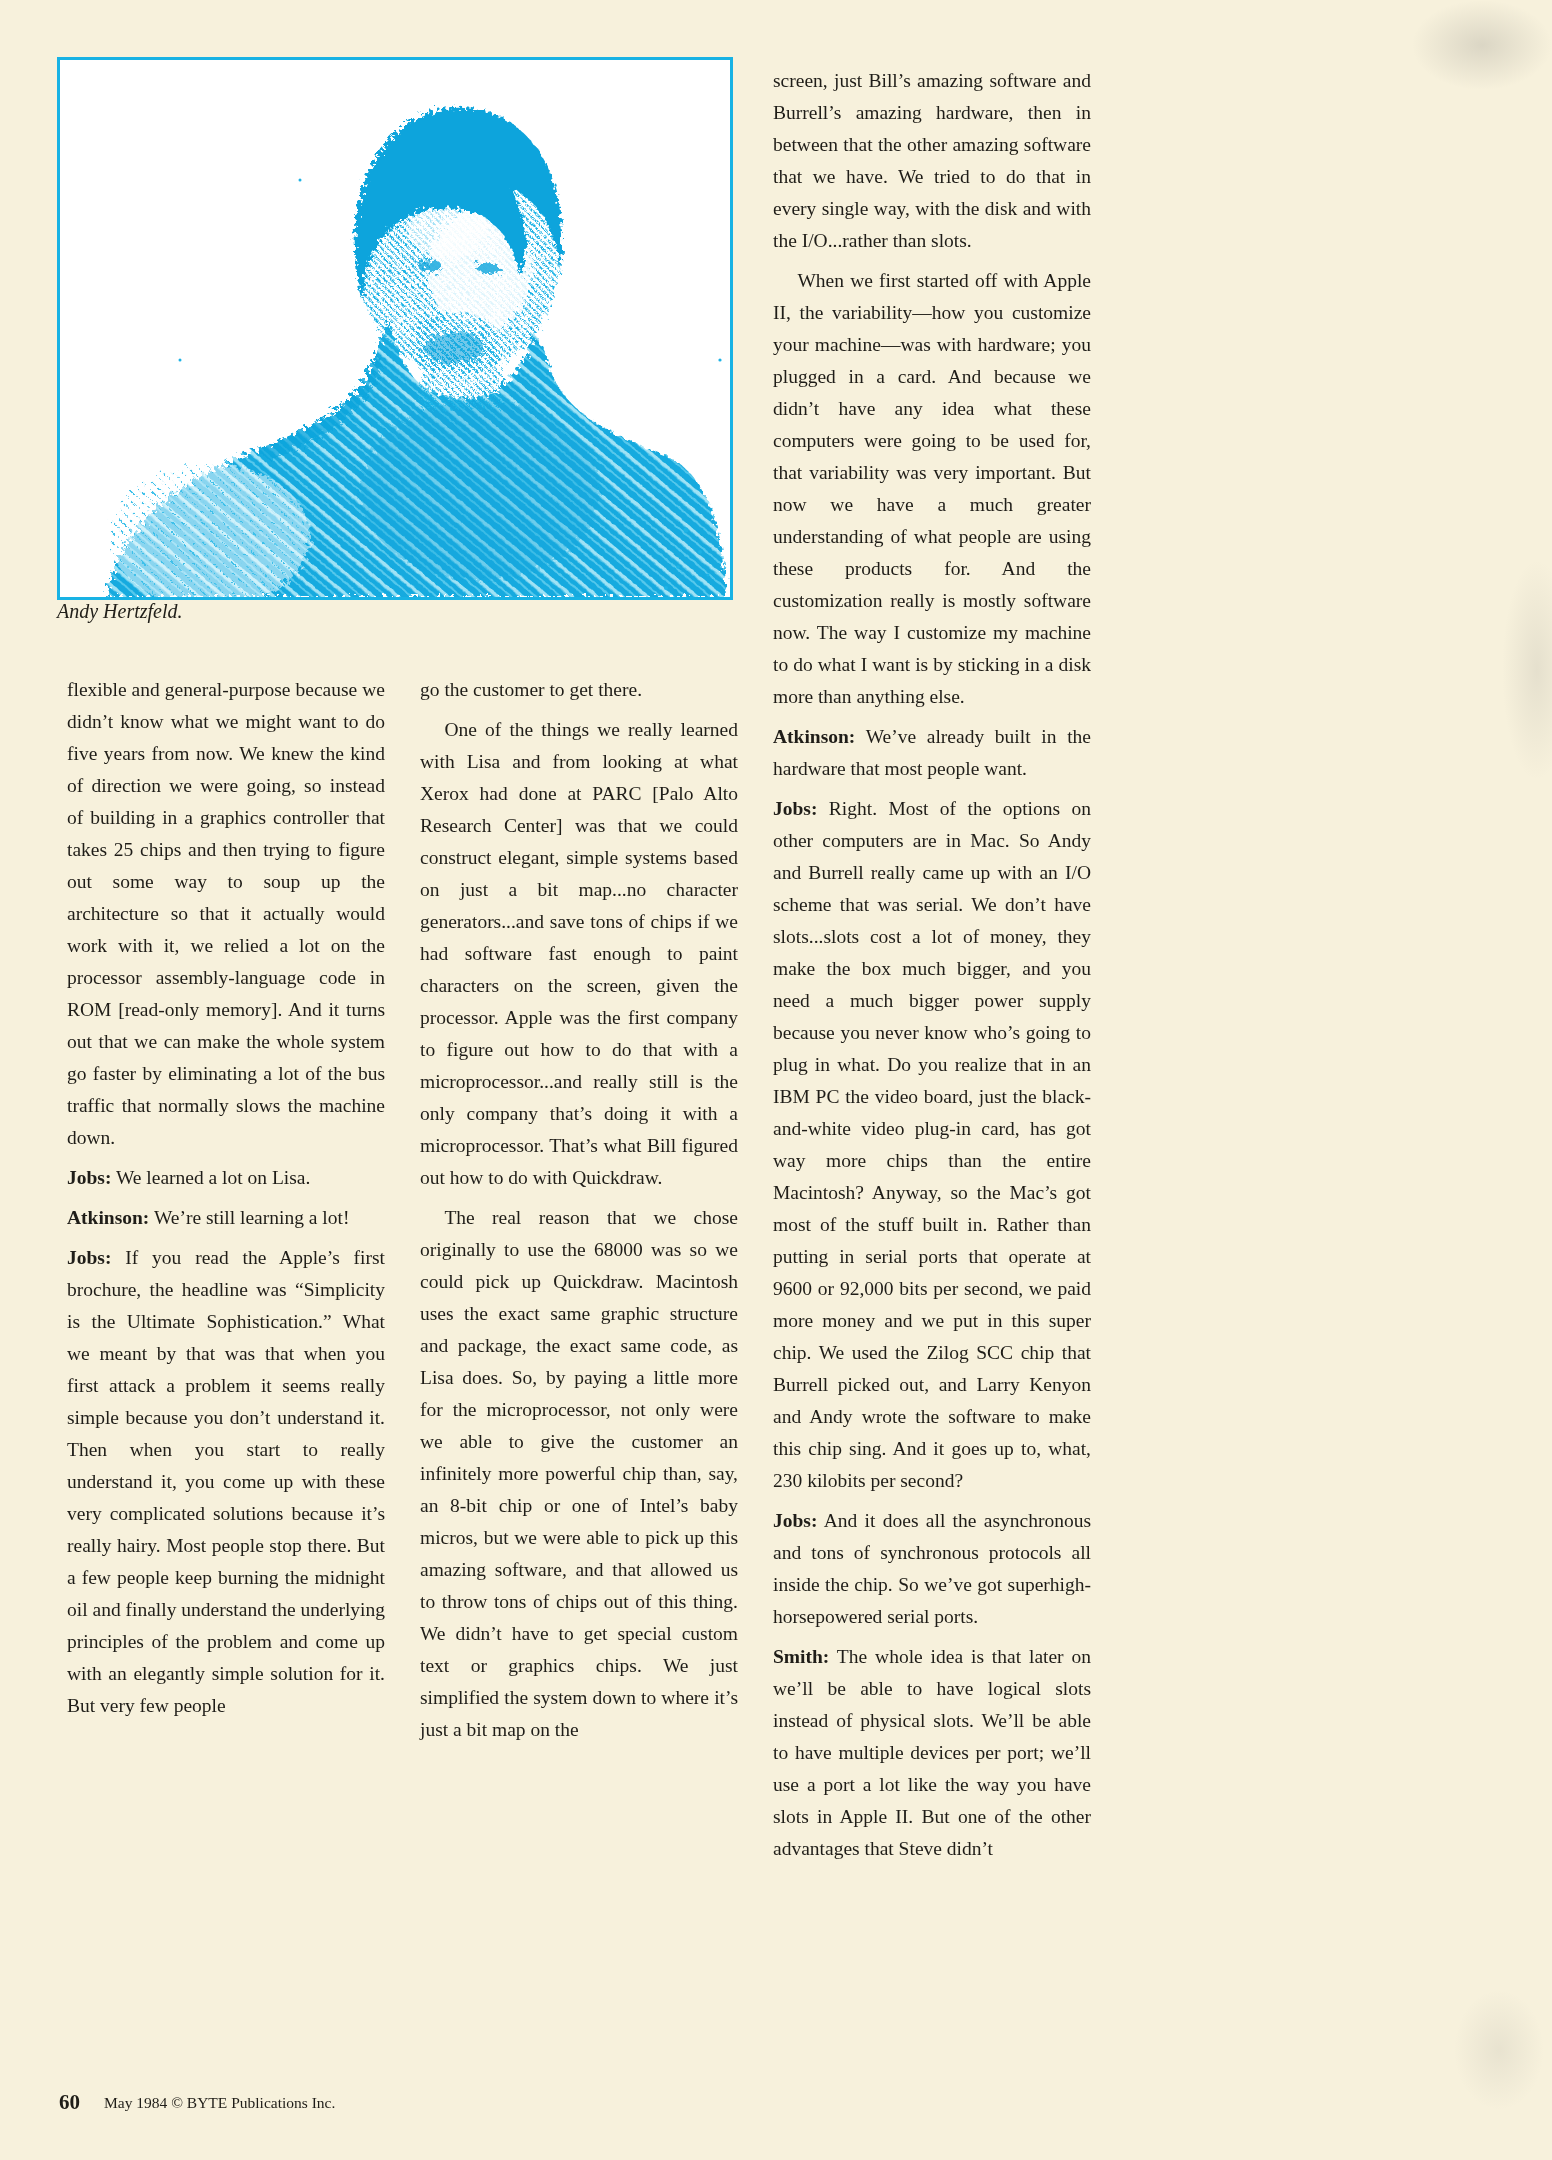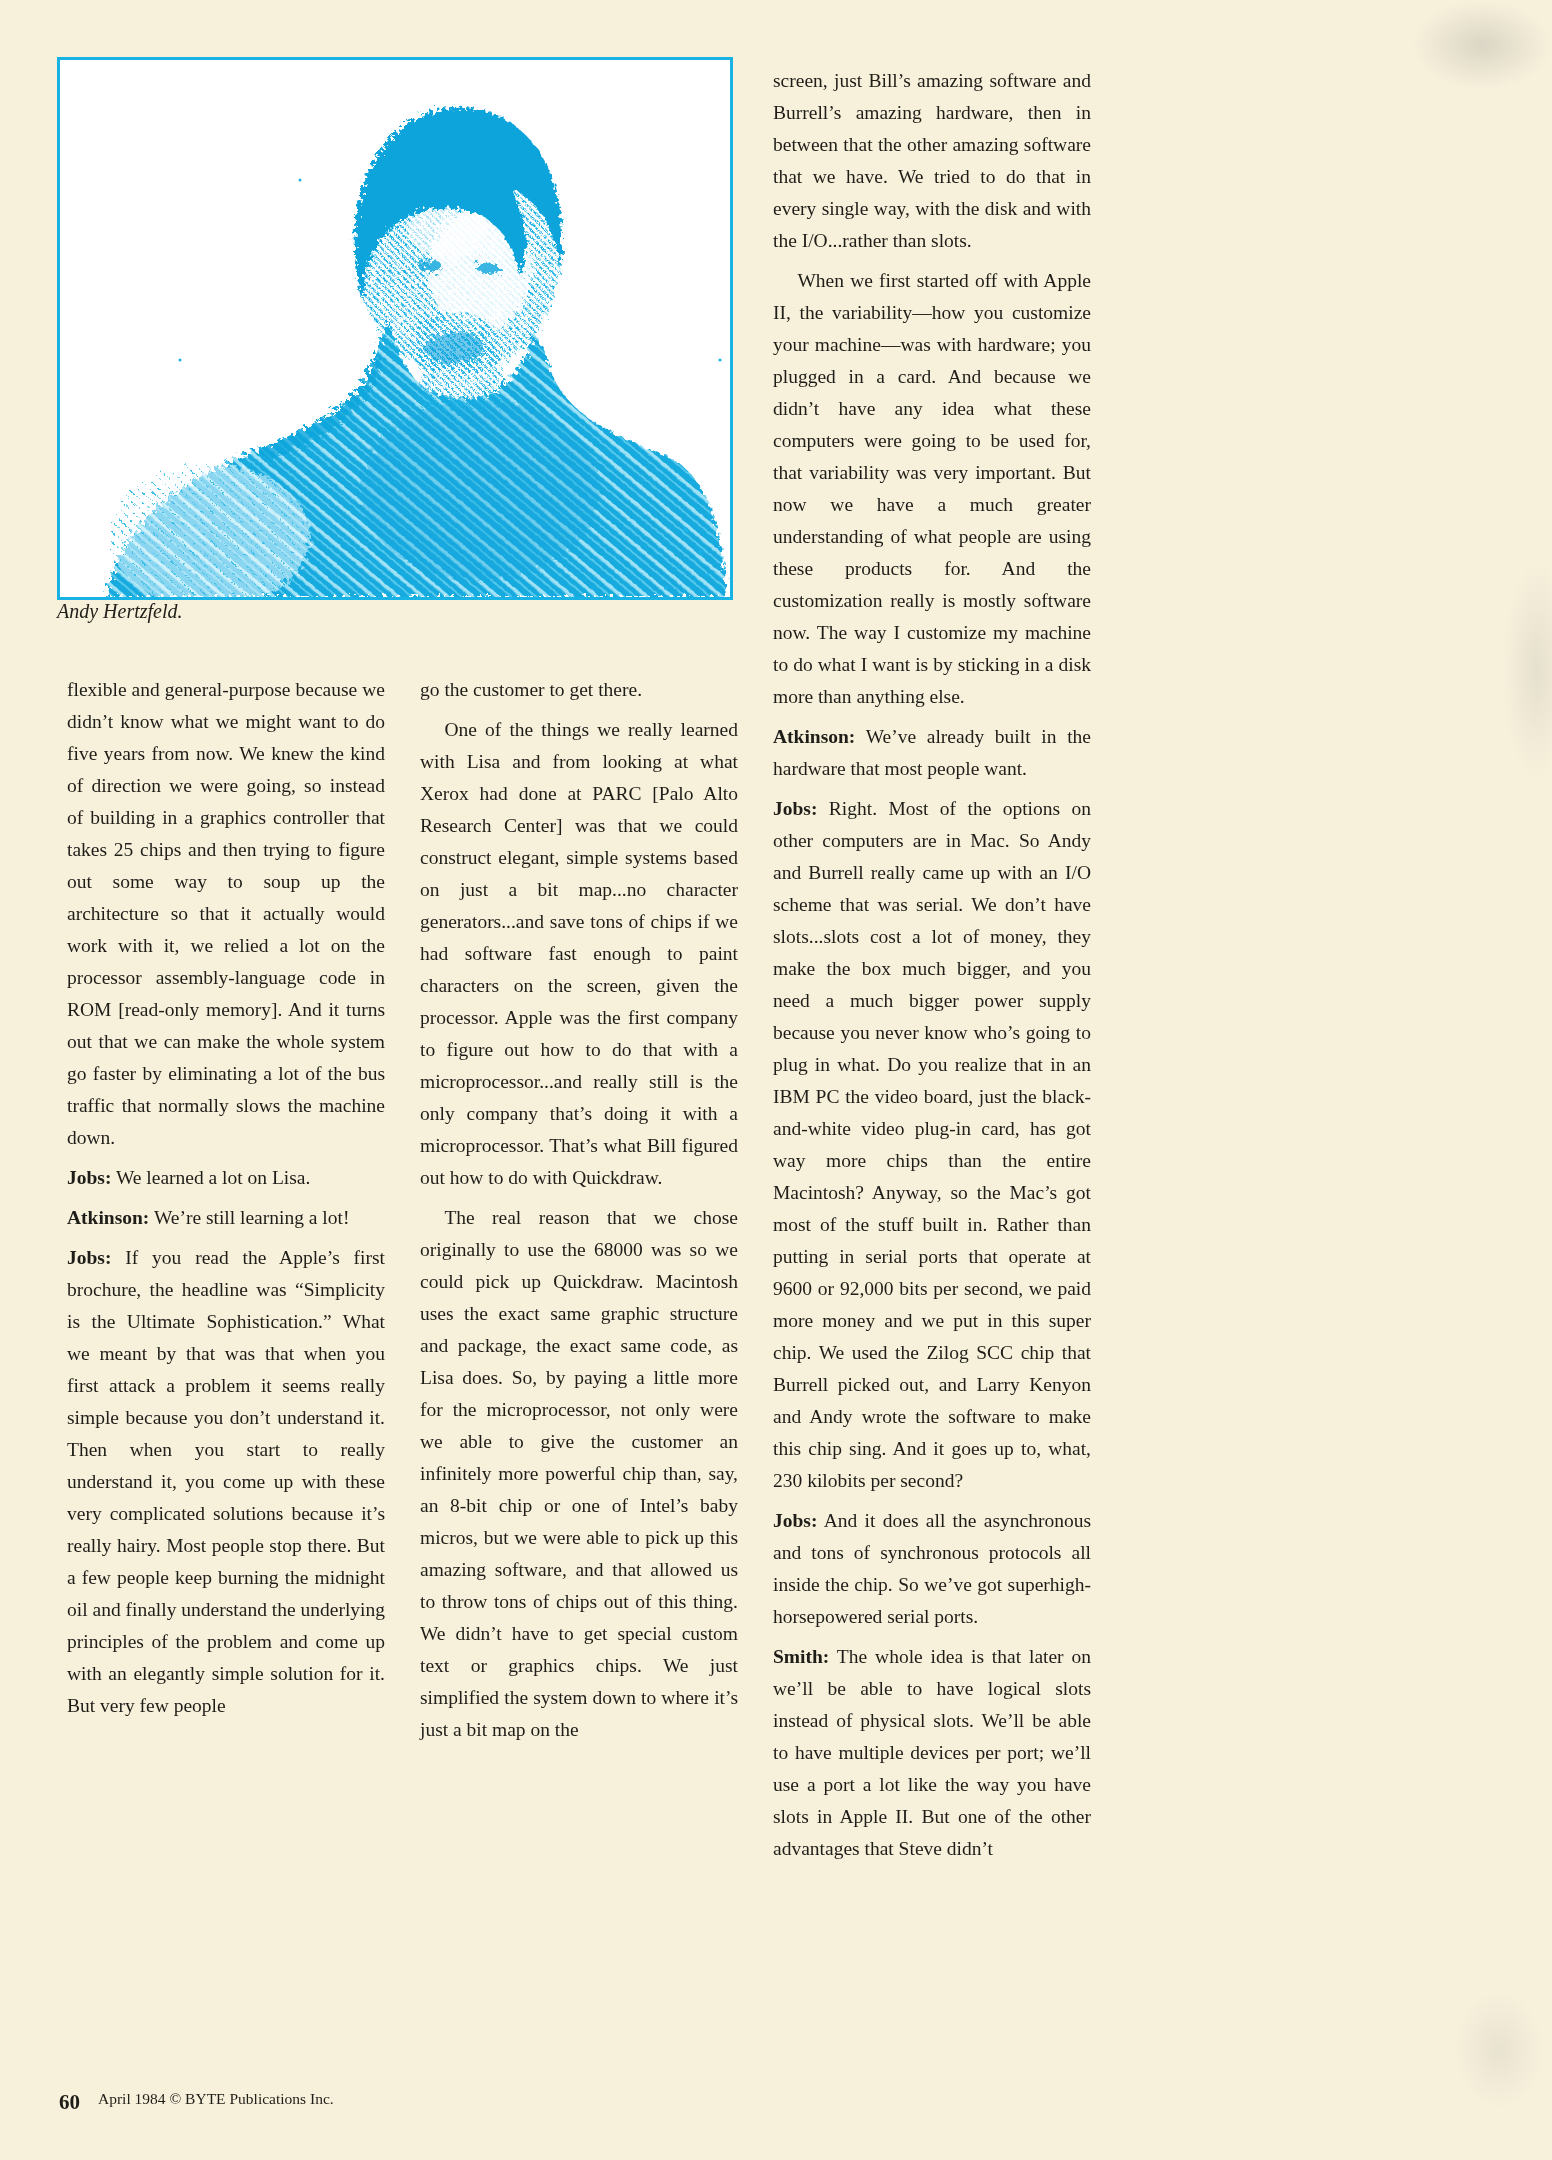--- a/index.html
+++ b/index.html
@@ -47,21 +47,21 @@
   .col p { margin: 8px; }
   .col p.indent { text-indent: 1.25em; }
   .col b { font-weight: 700; }
   .col-left  { left: 59px;  top: 666px; }
   .col-mid   { left: 412px; top: 666px; }
   .col-right { left: 765px; top: 57px;  }
 
   .footer {
     position: absolute;
     left: 59px; top: 2090px;
-    display: flex; align-items: flex-start; gap: 18px;
+    display: flex; align-items: center; gap: 24px;
     white-space: nowrap;
   }
   .footer .pageno { font-weight: 700; font-size: 21px; }
   .footer .credit { font-size: 15.5px; }
 </style>
 </head>
 <body>
 
 <div class="page">
 
@@ -138,16 +138,16 @@
       <p class="para">screen, just Bill’s amazing software and Burrell’s amazing hardware, then in between that the other amazing software that we have. We tried to do that in every single way, with the disk and with the I/O...rather than slots.</p>
       <p class="para indent">When we first started off with Apple II, the variability—how you customize your machine—was with hardware; you plugged in a card. And because we didn’t have any idea what these computers were going to be used for, that variability was very important. But now we have a much greater understanding of what people are using these products for. And the customization really is mostly software now. The way I customize my machine to do what I want is by sticking in a disk more than anything else.</p>
       <p class="para"><b>Atkinson:</b> We’ve already built in the hardware that most people want.</p>
       <p class="para"><b>Jobs:</b> Right. Most of the options on other computers are in Mac. So Andy and Burrell really came up with an I/O scheme that was serial. We don’t have slots...slots cost a lot of money, they make the box much bigger, and you need a much bigger power supply because you never know who’s going to plug in what. Do you realize that in an IBM PC the video board, just the black-and-white video plug-in card, has got way more chips than the entire Macintosh? Anyway, so the Mac’s got most of the stuff built in. Rather than putting in serial ports that operate at 9600 or 92,000 bits per second, we paid more money and we put in this super chip. We used the Zilog SCC chip that Burrell picked out, and Larry Kenyon and Andy wrote the software to make this chip sing. And it goes up to, what, 230 kilobits per second?</p>
       <p class="para"><b>Jobs:</b> And it does all the asynchronous and tons of synchronous protocols all inside the chip. So we’ve got superhigh-horsepowered serial ports.</p>
       <p class="para"><b>Smith:</b> The whole idea is that later on we’ll be able to have logical slots instead of physical slots. We’ll be able to have multiple devices per port; we’ll use a port a lot like the way you have slots in Apple II. But one of the other advantages that Steve didn’t</p>
     </div>
 
   <div class="footer">
     <span class="pageno">60</span>
-    <span class="credit">April 1984 © BYTE Publications Inc.</span>
+    <span class="credit">May 1984 © BYTE Publications Inc.</span>
   </div>
 
 </div>
 
 </body></html>

